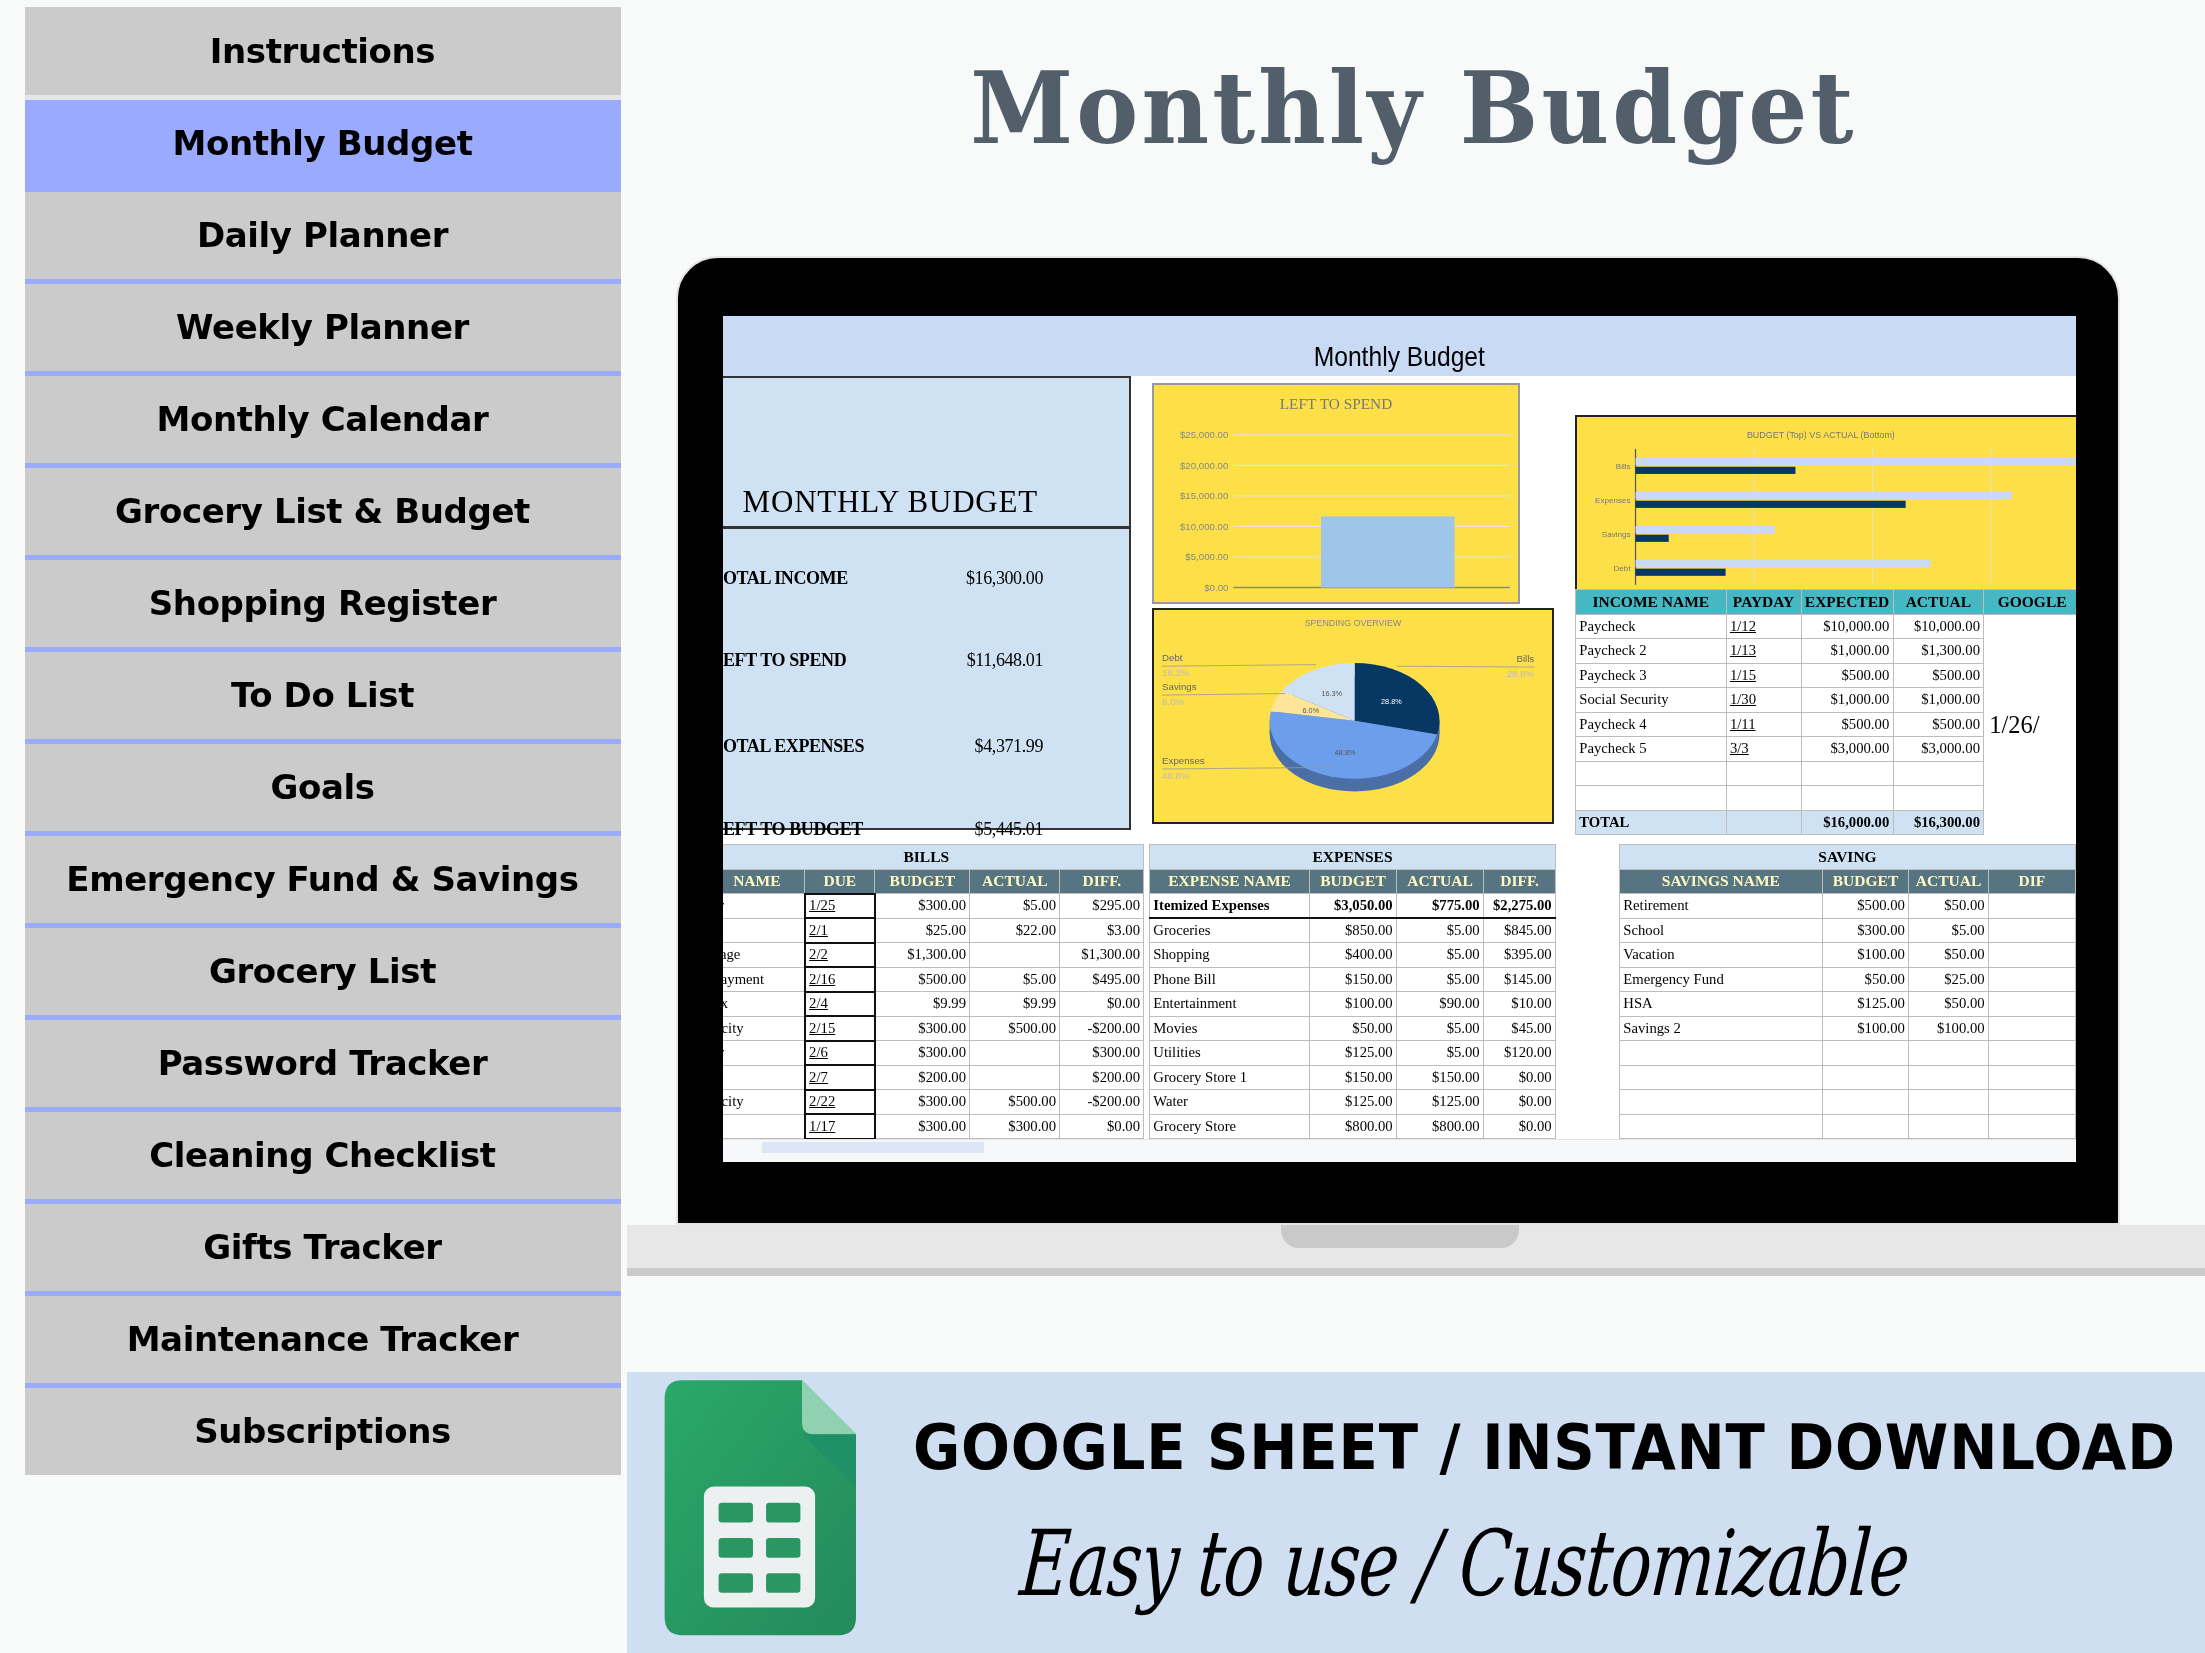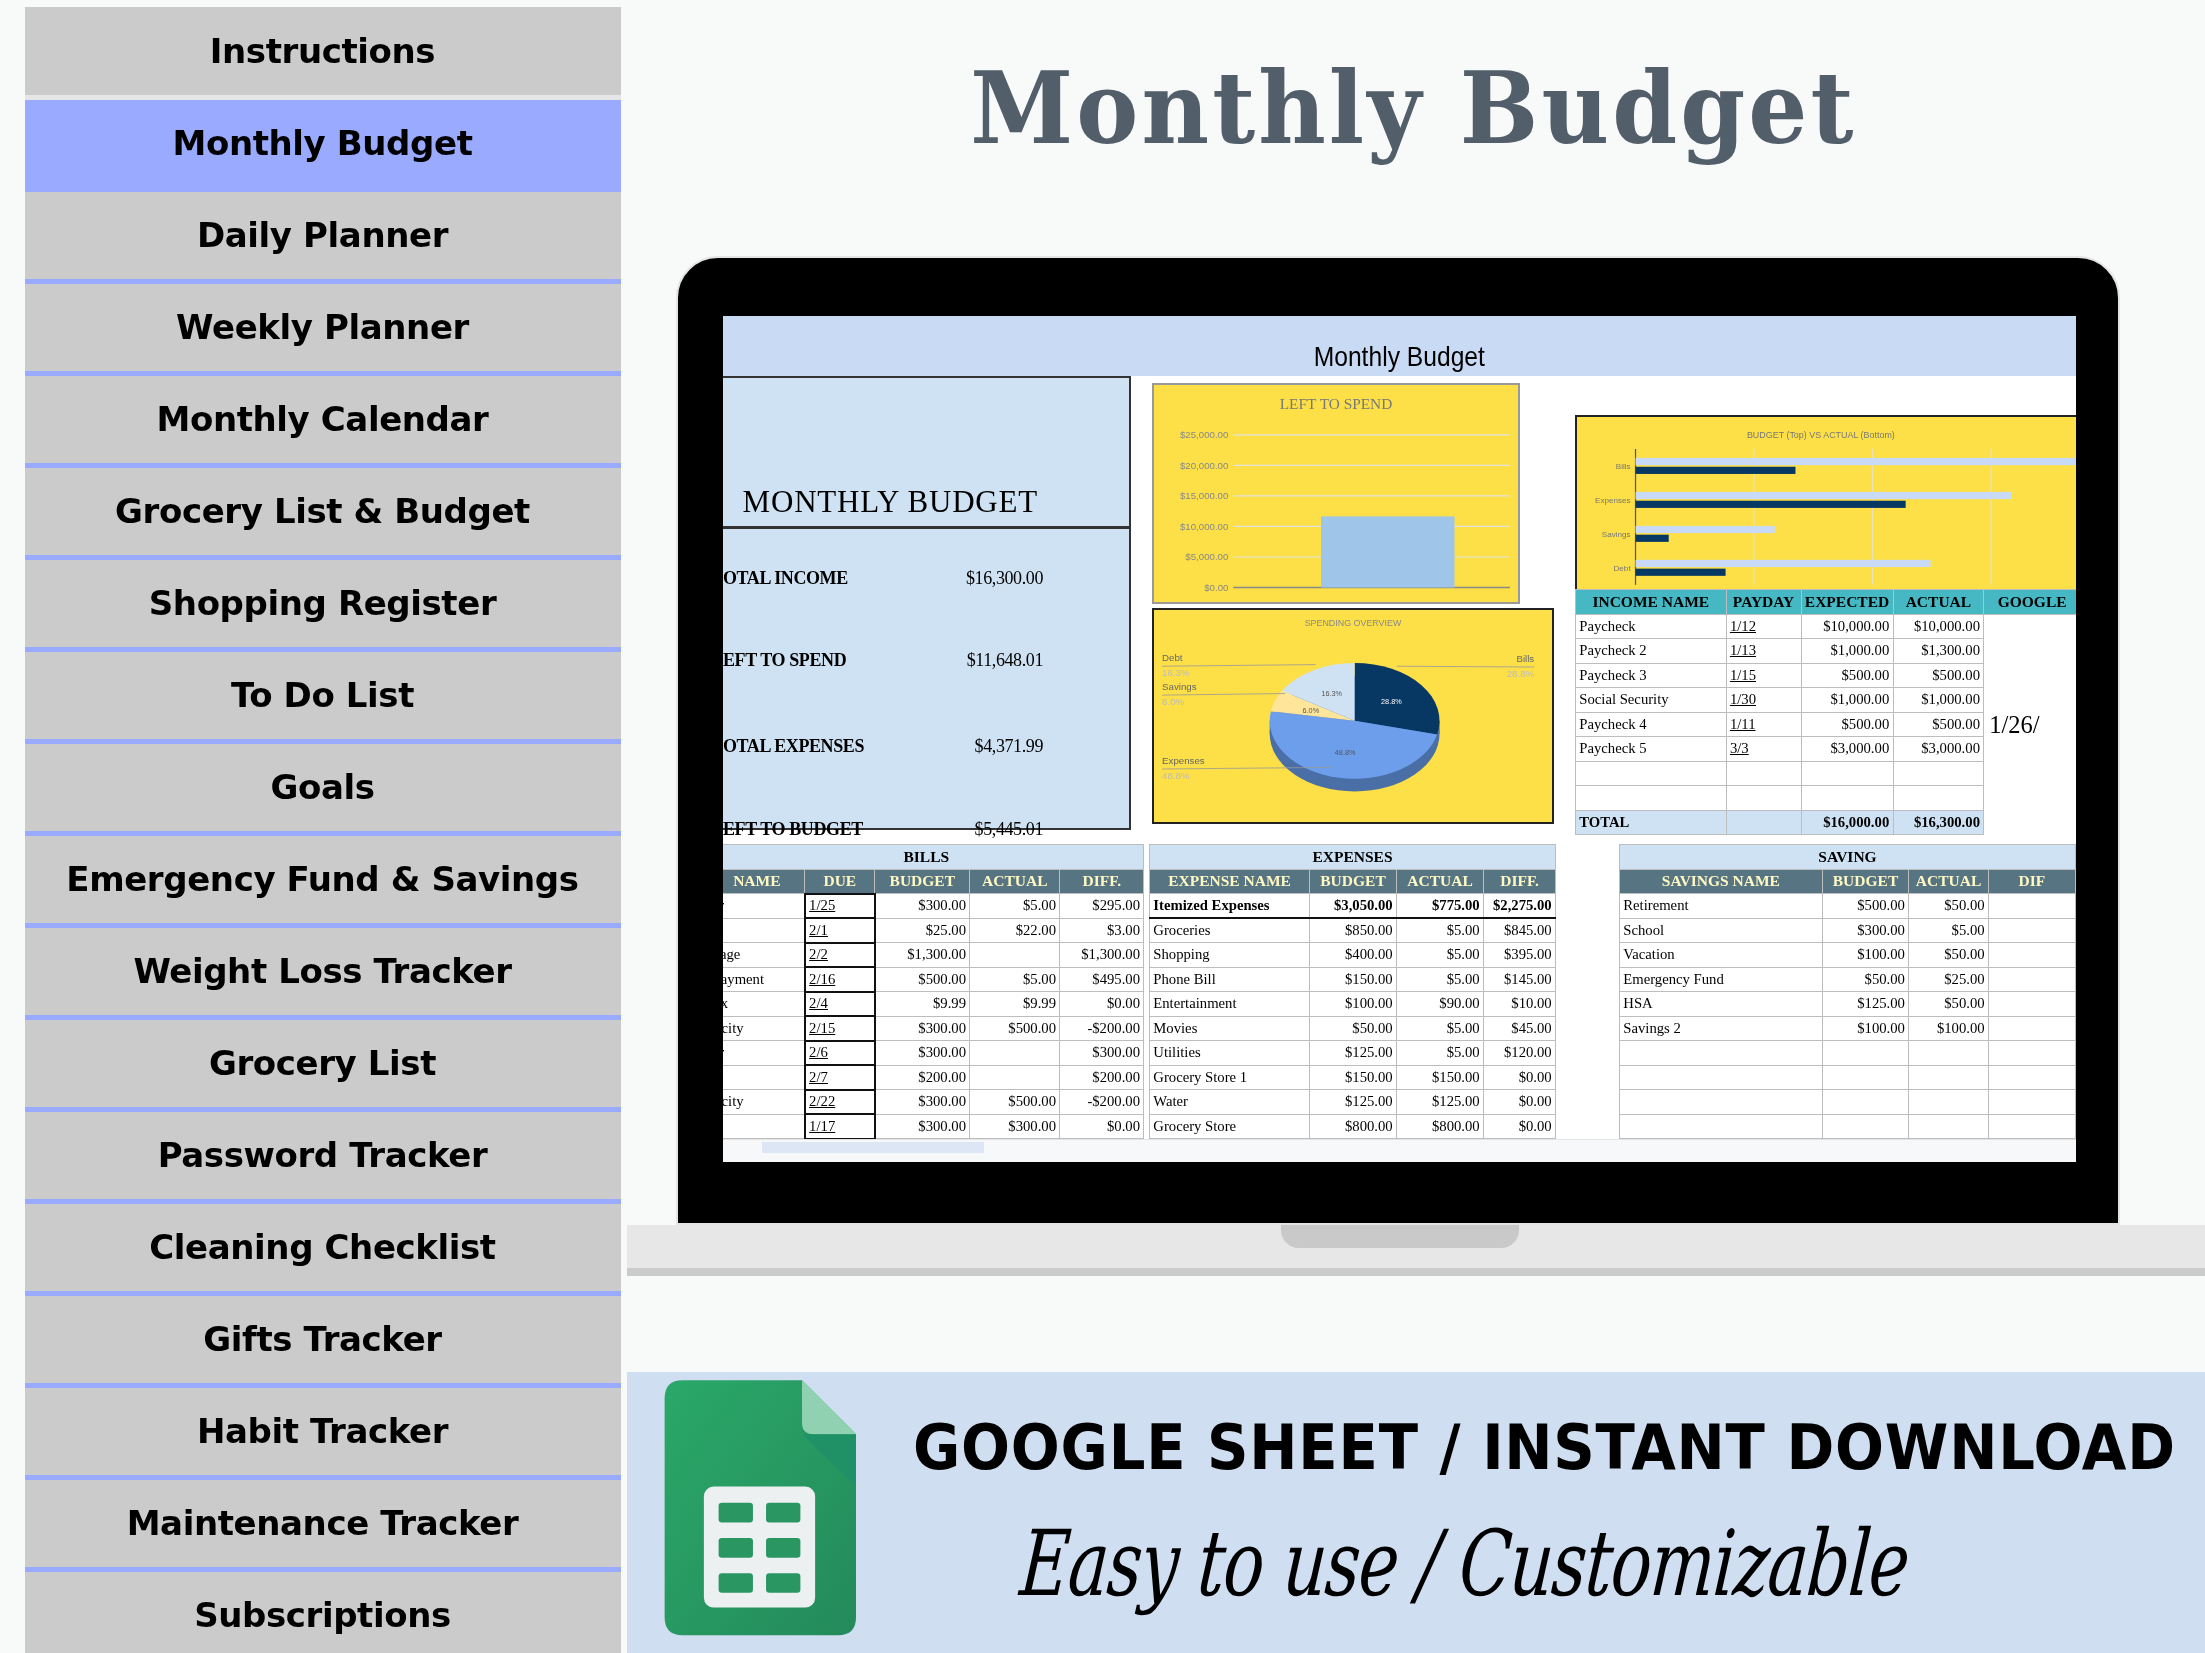--- a/index.html
+++ b/index.html
@@ -142,36 +142,30 @@
     <div class="nav-item">
       <span>To Do List</span>
     </div>
     <div class="nav-item">
       <span>Goals</span>
     </div>
     <div class="nav-item">
       <span>Emergency Fund &amp; Savings</span>
     </div>
     <div class="nav-item">
-      <span>Weight Loss Tracker</span>
-    </div>
-    <div class="nav-item">
       <span>Grocery List</span>
     </div>
     <div class="nav-item">
       <span>Password Tracker</span>
     </div>
     <div class="nav-item">
       <span>Cleaning Checklist</span>
     </div>
     <div class="nav-item">
       <span>Gifts Tracker</span>
-    </div>
-    <div class="nav-item">
-      <span>Habit Tracker</span>
     </div>
     <div class="nav-item">
       <span>Maintenance Tracker</span>
     </div>
     <div class="nav-item">
       <span>Subscriptions</span>
     </div>
   </nav>
 
 <h1 id="hero-title">Monthly Budget</h1>

